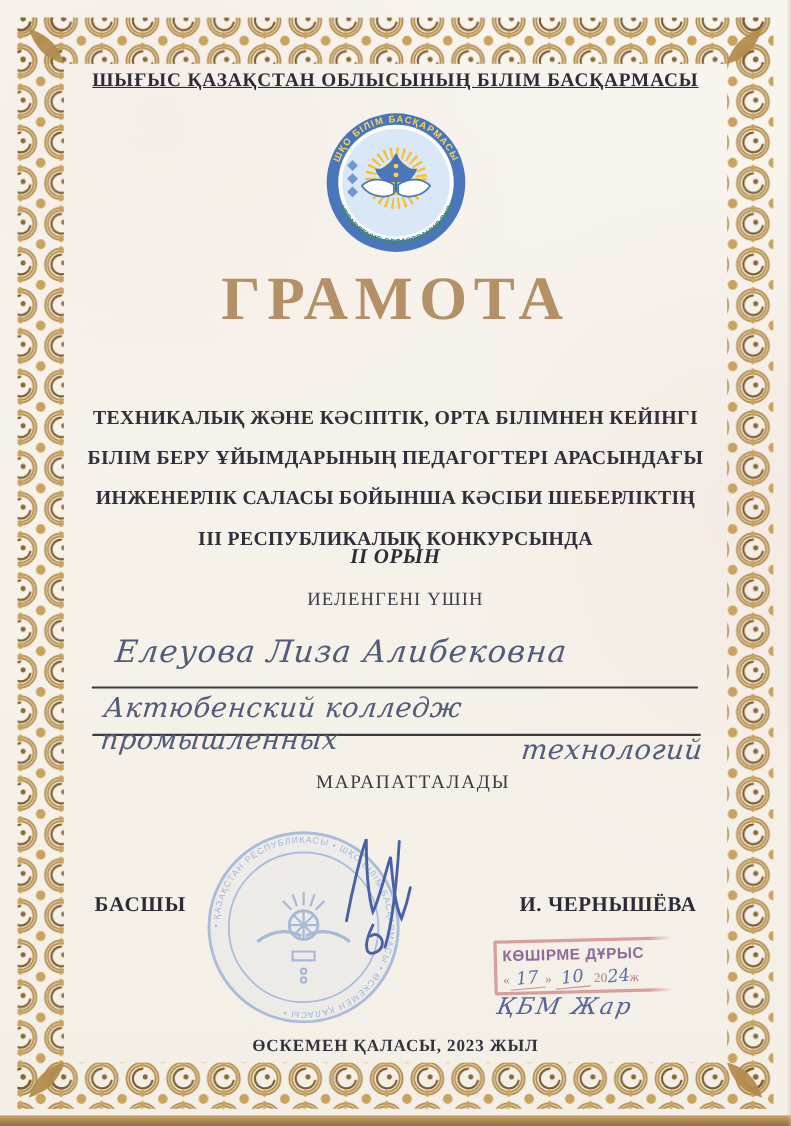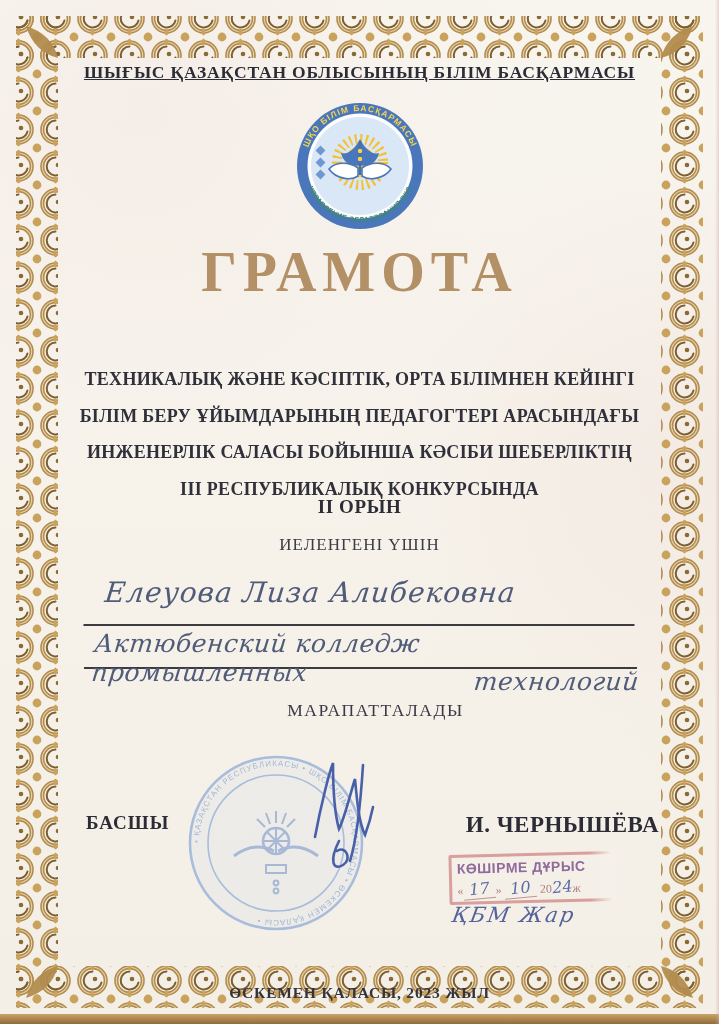--- a/index.html
+++ b/index.html
@@ -20,50 +20,50 @@
     background:linear-gradient(270deg,rgba(214,170,160,0.45),rgba(214,170,160,0));}
 
   .abs{position:absolute;}
   .center{left:0;right:0;text-align:center;}
 
   .org-header{top:62px;font-size:17.5px;font-weight:bold;color:#2c2c36;letter-spacing:0.8px;text-decoration:underline;}
   .emblem{top:101px;left:50%;transform:translateX(-50%);}
   .big-title{top:224px;font-size:56px;font-weight:bold;color:#b39065;letter-spacing:6px;line-height:1;margin-top:20px;}
   .body-text{top:361px;font-size:18px;font-weight:bold;color:#30303b;line-height:36.5px;letter-spacing:0.3px;}
   .body-text span{display:block;}
-  .place-line{top:496px;font-size:19px;font-weight:bold;color:#2d2d38;letter-spacing:0.6px;}
+  .place-line{top:496px;font-size:19px;font-weight:bold;color:#2d2d38;letter-spacing:0.6px;font-style:italic;}
   .for-line{top:535px;font-size:17px;color:#3c3c47;letter-spacing:1px;}
 
   .hand{font-family:"DejaVu Serif", serif;font-style:italic;color:#515c7a;}
   .name-line1{top:576px;left:86px;right:82px;height:48px;border-bottom:2px solid #3b3b40;
     font-size:28px;padding-left:18px;transform:skewX(-6deg);letter-spacing:1px;}
   .name-line2{top:629px;left:86px;right:80px;height:38px;border-bottom:2px solid #3b3b40;
     font-size:25px;padding-left:8px;transform:skewX(-6deg);letter-spacing:0.5px;}
   .name-line3{top:667px;right:80px;font-size:25px;transform:skewX(-6deg);letter-spacing:0.5px;}
 
   .award-verb{top:700px;font-size:17.5px;color:#3a3a45;letter-spacing:1.5px;margin-left:32px;}
 
   .round-stamp{top:753px;left:186px;opacity:0.92;}
   .signature{top:757px;left:305px;}
   .left-title{top:812px;left:86px;font-size:19px;font-weight:bold;color:#2c2c36;letter-spacing:1px;}
-  .right-name{top:812px;right:60px;font-size:23px;font-weight:bold;color:#2c2c36;letter-spacing:0.5px;}
+  .right-name{top:812px;right:86px;font-size:19px;font-weight:bold;color:#2c2c36;letter-spacing:0.5px;}
 
   .copy-stamp{top:853px;left:449px;width:150px;border:3px solid rgba(198,110,110,0.62);
     border-radius:2px;transform:rotate(-1.4deg);padding:3px 5px 2px;color:#96688f;}
   .copy-stamp .stamp-title{font-family:"Liberation Sans",sans-serif;font-weight:bold;
     font-size:14px;letter-spacing:0.5px;color:#8f6a9b;white-space:nowrap;}
   .copy-stamp .fade{position:absolute;top:-4px;bottom:-4px;right:-4px;width:26px;
     background:linear-gradient(270deg,#f5f1ea 15%,rgba(245,241,234,0));}
   .stamp-date{font-size:12px;color:#b07e7c;margin-top:3px;white-space:nowrap;}
   .stamp-date .hd{font-family:"DejaVu Serif",serif;font-style:italic;font-size:16px;
     color:#5c6da6;display:inline-block;transform:rotate(-4deg);}
   .stamp-date .u{border-bottom:1px solid rgba(176,126,124,0.8);padding:0 6px;}
   .copy-note{top:903px;left:452px;font-size:21px;color:#55629b;transform:skewX(-10deg);letter-spacing:2px;}
 
-  .footer-line{top:984px;font-size:15.5px;font-weight:bold;color:#33333e;letter-spacing:0.8px;}
+  .footer-line{top:942px;font-size:15.5px;font-weight:bold;color:#33333e;letter-spacing:0.8px;}
 </style>
 </head>
 <body>
 
 <div class="certificate">
 
   <svg class="frame-svg" width="719" height="1024" viewBox="0 0 719 1024" aria-hidden="true">
     <defs>
       <pattern id="orn" width="37" height="37" patternUnits="userSpaceOnUse">
         <circle cx="18.5" cy="18.5" r="13.2" fill="none" stroke="#b18b4f" stroke-width="4.2"></circle>

